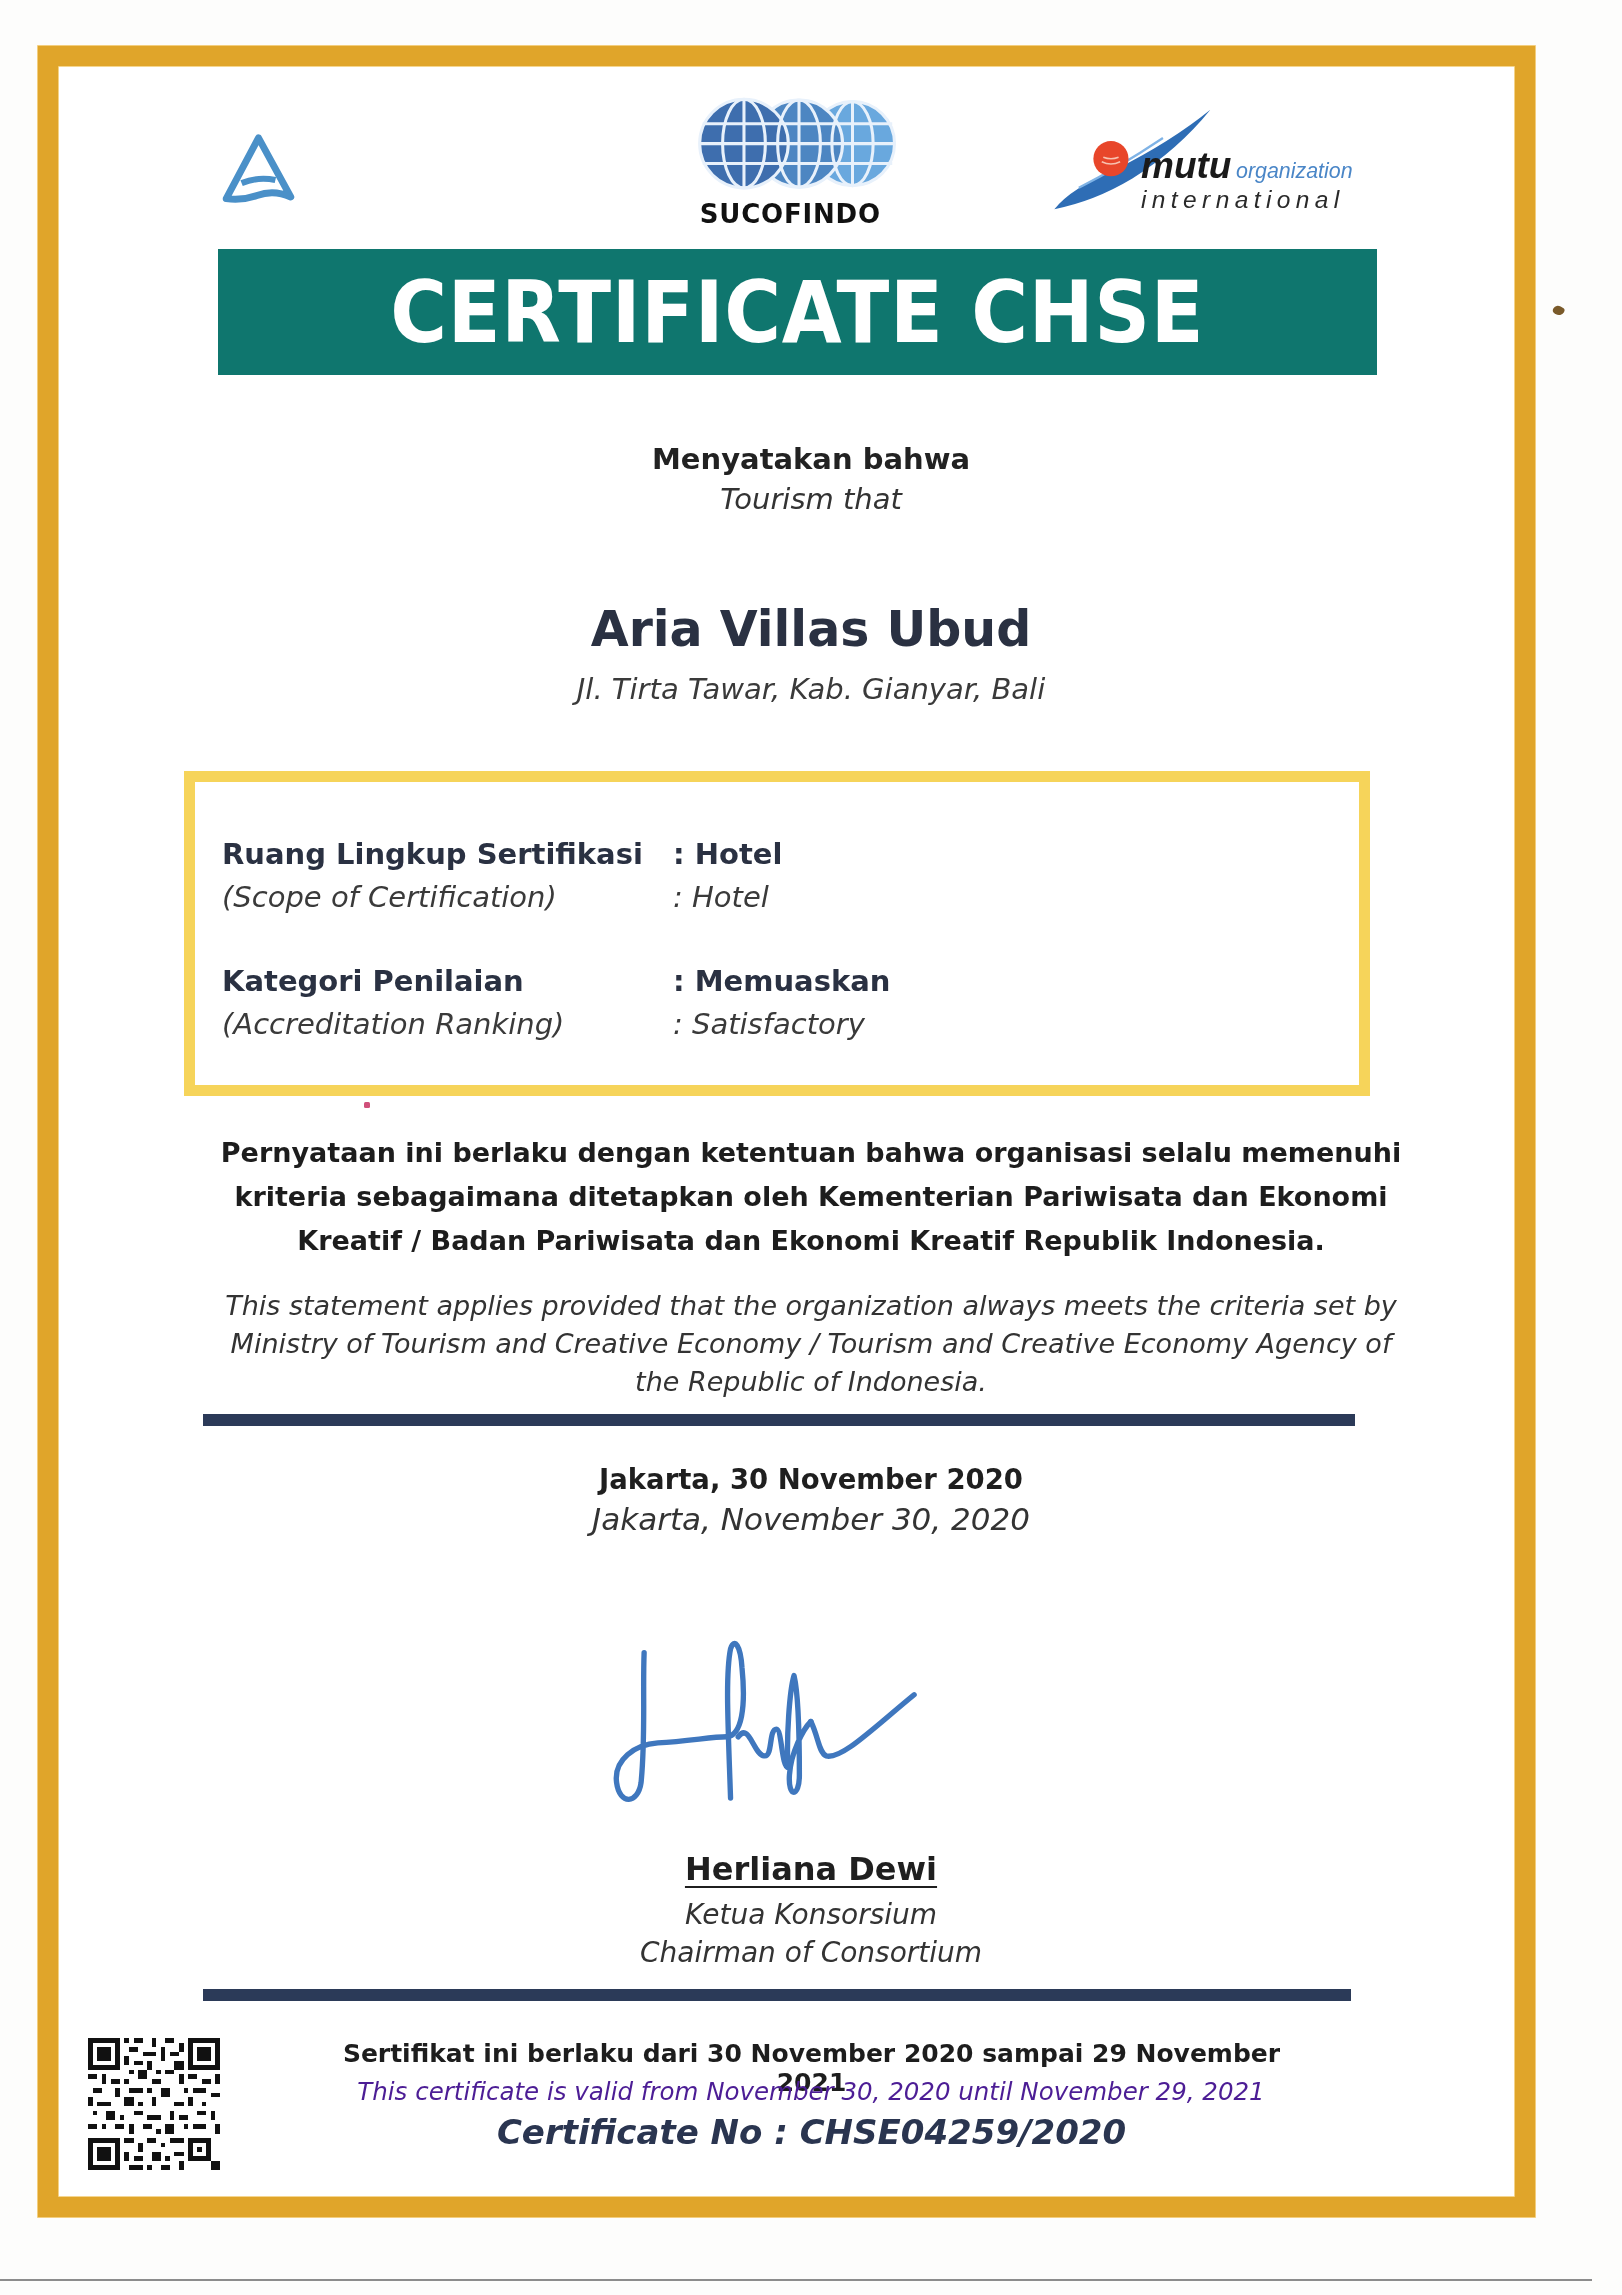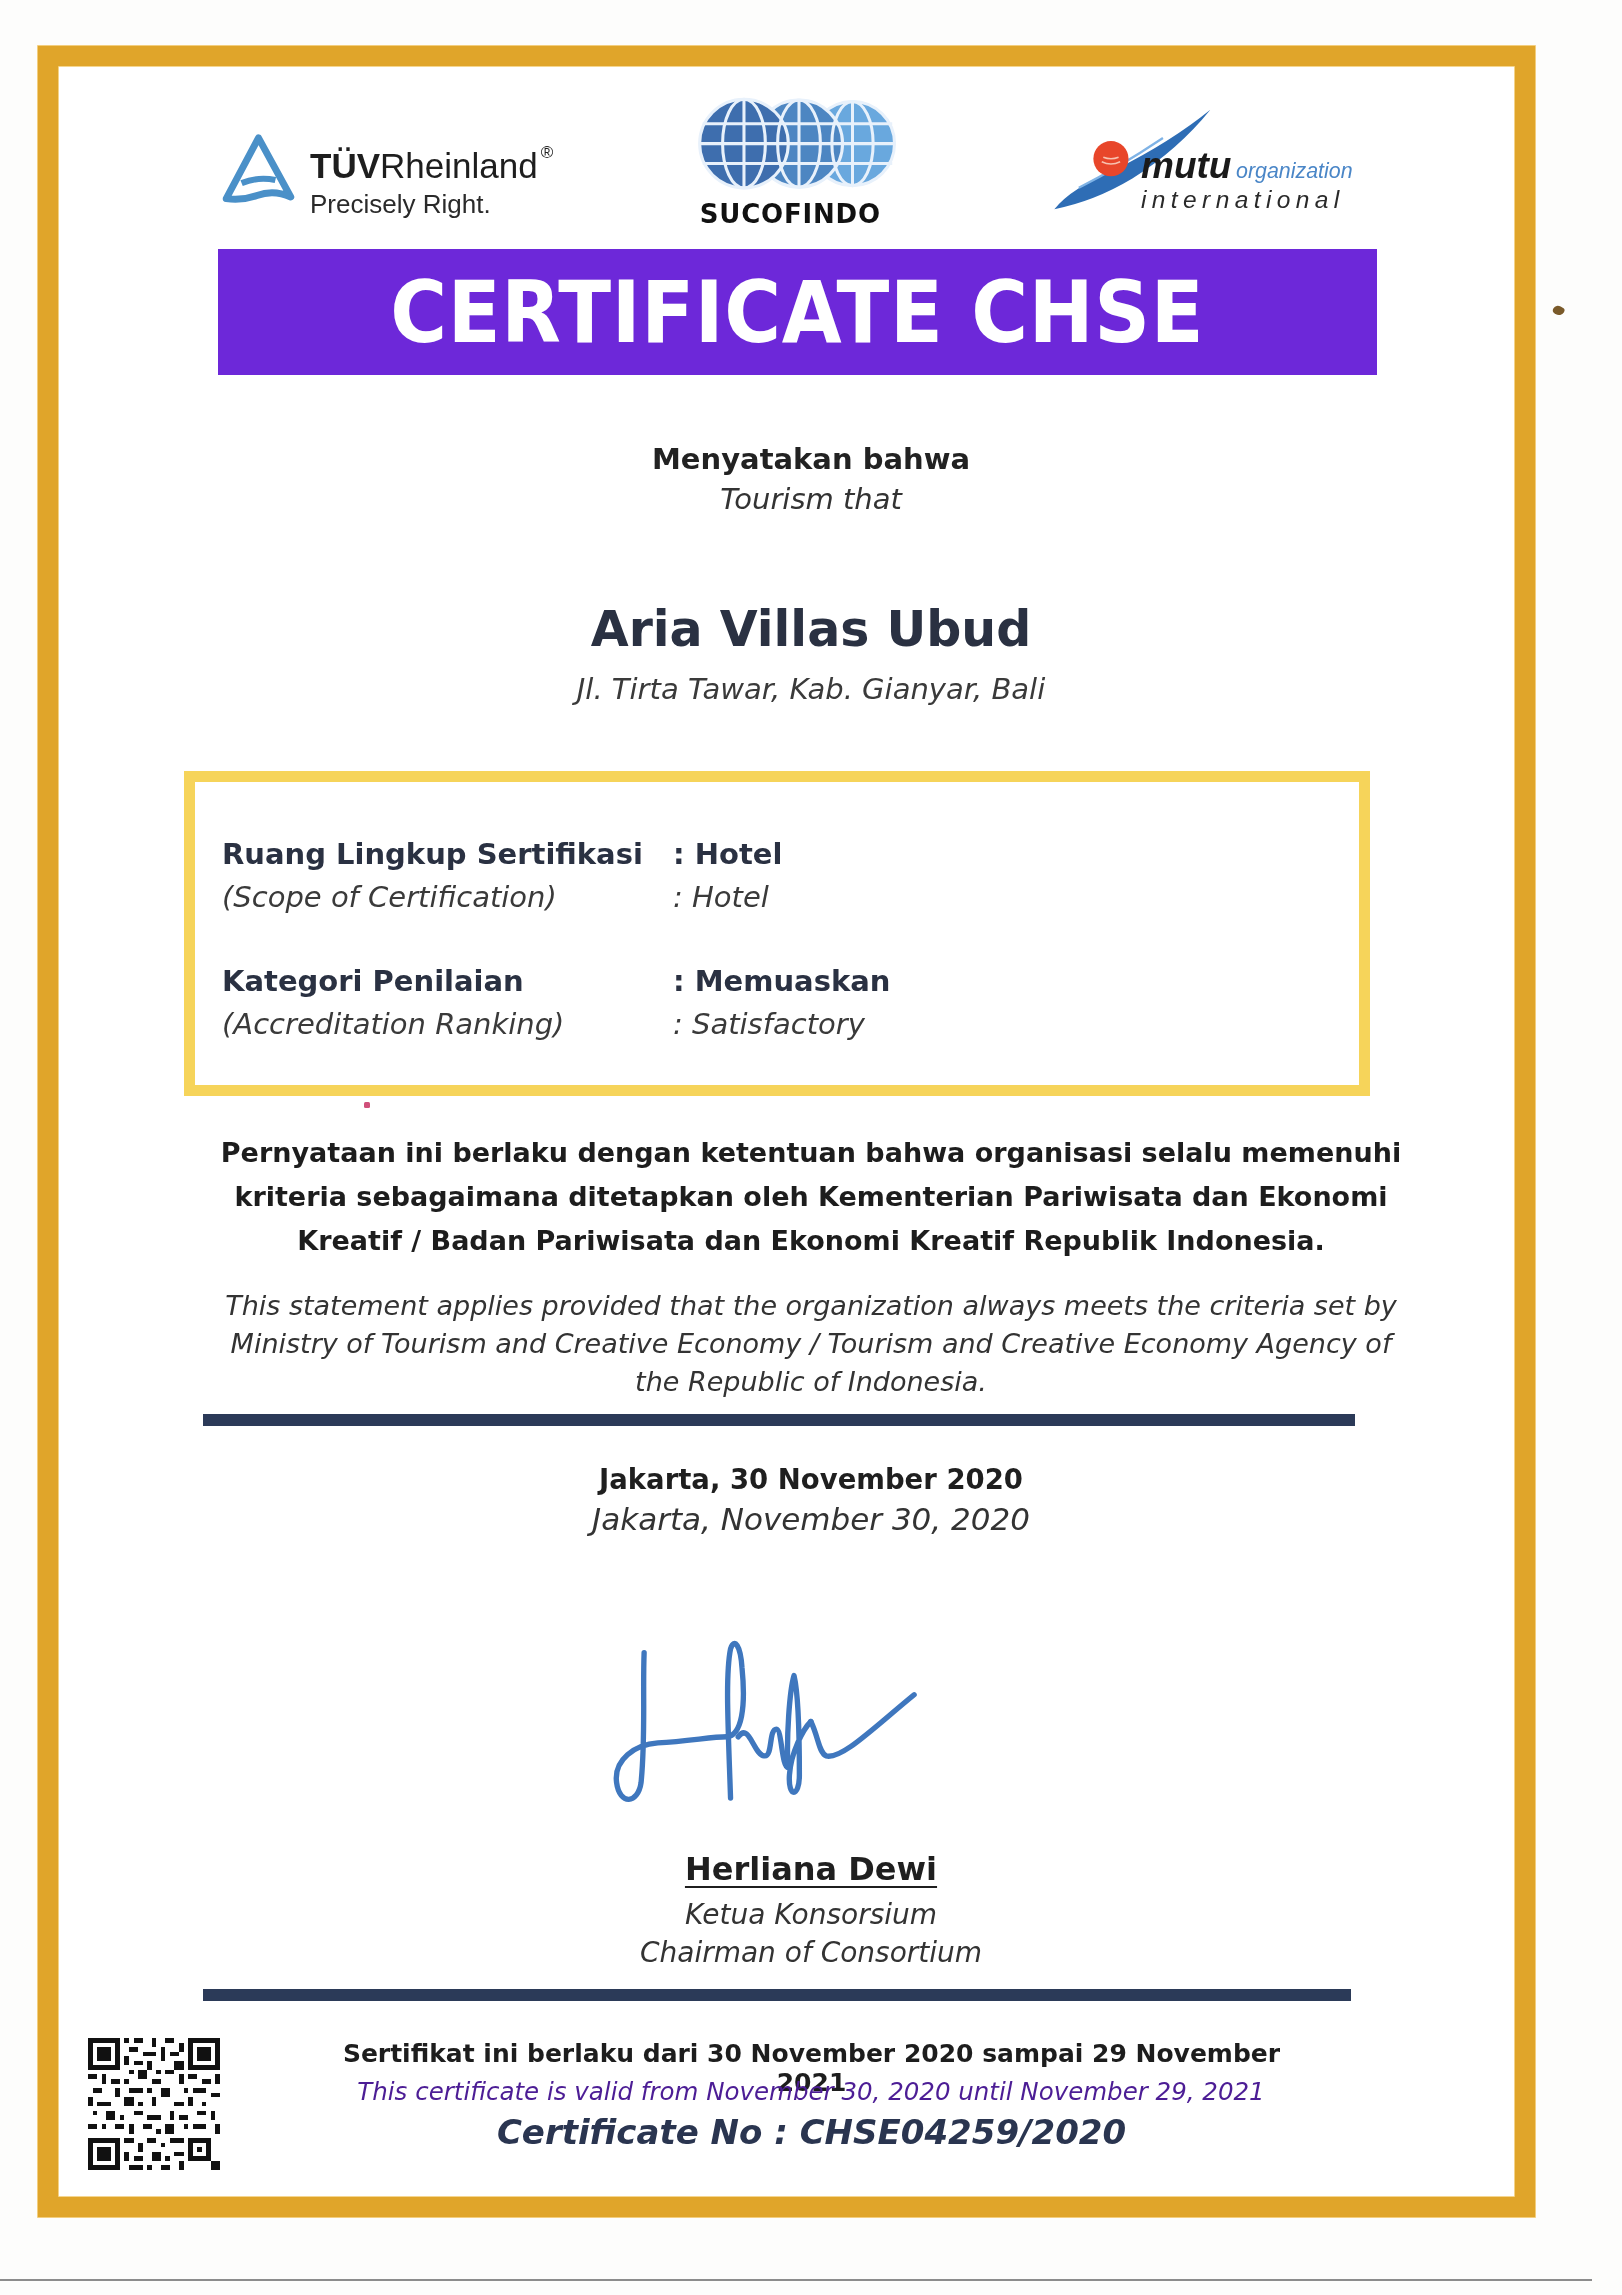--- a/index.html
+++ b/index.html
@@ -28,21 +28,21 @@
   .suco-word { position: absolute; left: 7.7px; top: 103px; font-family: "DejaVu Sans", sans-serif; font-weight: 700; font-size: 26px; letter-spacing: 0.8px; color: #111; }
 
   .mutu { left: 1048px; top: 96px; width: 321px; height: 130px; }
   .mutu-main { position: absolute; left: 93px; top: 49px; white-space: nowrap; }
   .mutu-word { font-family: "Liberation Sans", sans-serif; font-style: italic; font-weight: 700; font-size: 37px; color: #1a1a1a; }
   .mutu-cert { font-family: "Liberation Sans", sans-serif; font-style: italic; font-size: 21.4px; color: #4a86c7; margin-left: 4.6px; }
   .mutu-intl { position: absolute; left: 93px; top: 90px; font-family: "Liberation Sans", sans-serif; font-style: italic; font-size: 24.5px; letter-spacing: 5.4px; color: #2a2a2a; }
 
   
   .banner {
-    left: 218px; top: 249px; width: 1159px; height: 126px; background: #6d28d9;
+    left: 218px; top: 249px; width: 1159px; height: 126px; background: #0f766e;
     display: flex; align-items: center; justify-content: center;
   }
   .banner-text { color: #ffffff; font-family: "DejaVu Sans", sans-serif; font-weight: 700; font-size: 86px; letter-spacing: 0.8px; transform: scaleX(0.9); }
 
   .bold-dark { font-family: "DejaVu Sans", sans-serif; font-weight: 700; color: #222; }
   .ital-dark { font-family: "DejaVu Sans", sans-serif; font-style: italic; color: #333; }
 
   .declares { left: 0; width: 1622px; top: 442px; font-size: 29px; }
   .certify { left: 0; width: 1622px; top: 482px; font-size: 29px; }
 
@@ -89,24 +89,20 @@
 </head>
 <body>
 
 <div class="frame"></div>
 
 <div class="abs tuv">
   <svg width="77" height="73" viewBox="0 0 100 95" style="position:absolute;left:0;top:19px">
     <path d="M50 5 L92 82 Q70 72 48 80 Q28 87 8 84 Z" fill="none" stroke="#4A90C8" stroke-width="9" stroke-linejoin="round"></path>
     <path d="M28 64 Q50 55 72 60" fill="none" stroke="#4A90C8" stroke-width="8"></path>
   </svg>
-  <div class="tuv-text">
-    <div class="tuv-brand"><b>TÜV</b><span>Rheinland</span><sup>®</sup></div>
-    <div class="tuv-tag">Precisely Right.</div>
-  </div>
 </div>
 
 <div class="abs suco">
   <svg width="214" height="96" viewBox="0 0 280 125" style="position:absolute;left:0;top:0">
     <g stroke="#e8f1fb" stroke-width="4" fill="none">
       <circle cx="210" cy="62" r="55" fill="#69A8DE"></circle>
       <circle cx="140" cy="62" r="57" fill="#4D86C2"></circle>
       <circle cx="68" cy="62" r="58" fill="#3E6EAE"></circle>
       <line x1="10" y1="62" x2="265" y2="62"></line>
       <line x1="14" y1="36" x2="262" y2="36"></line>

